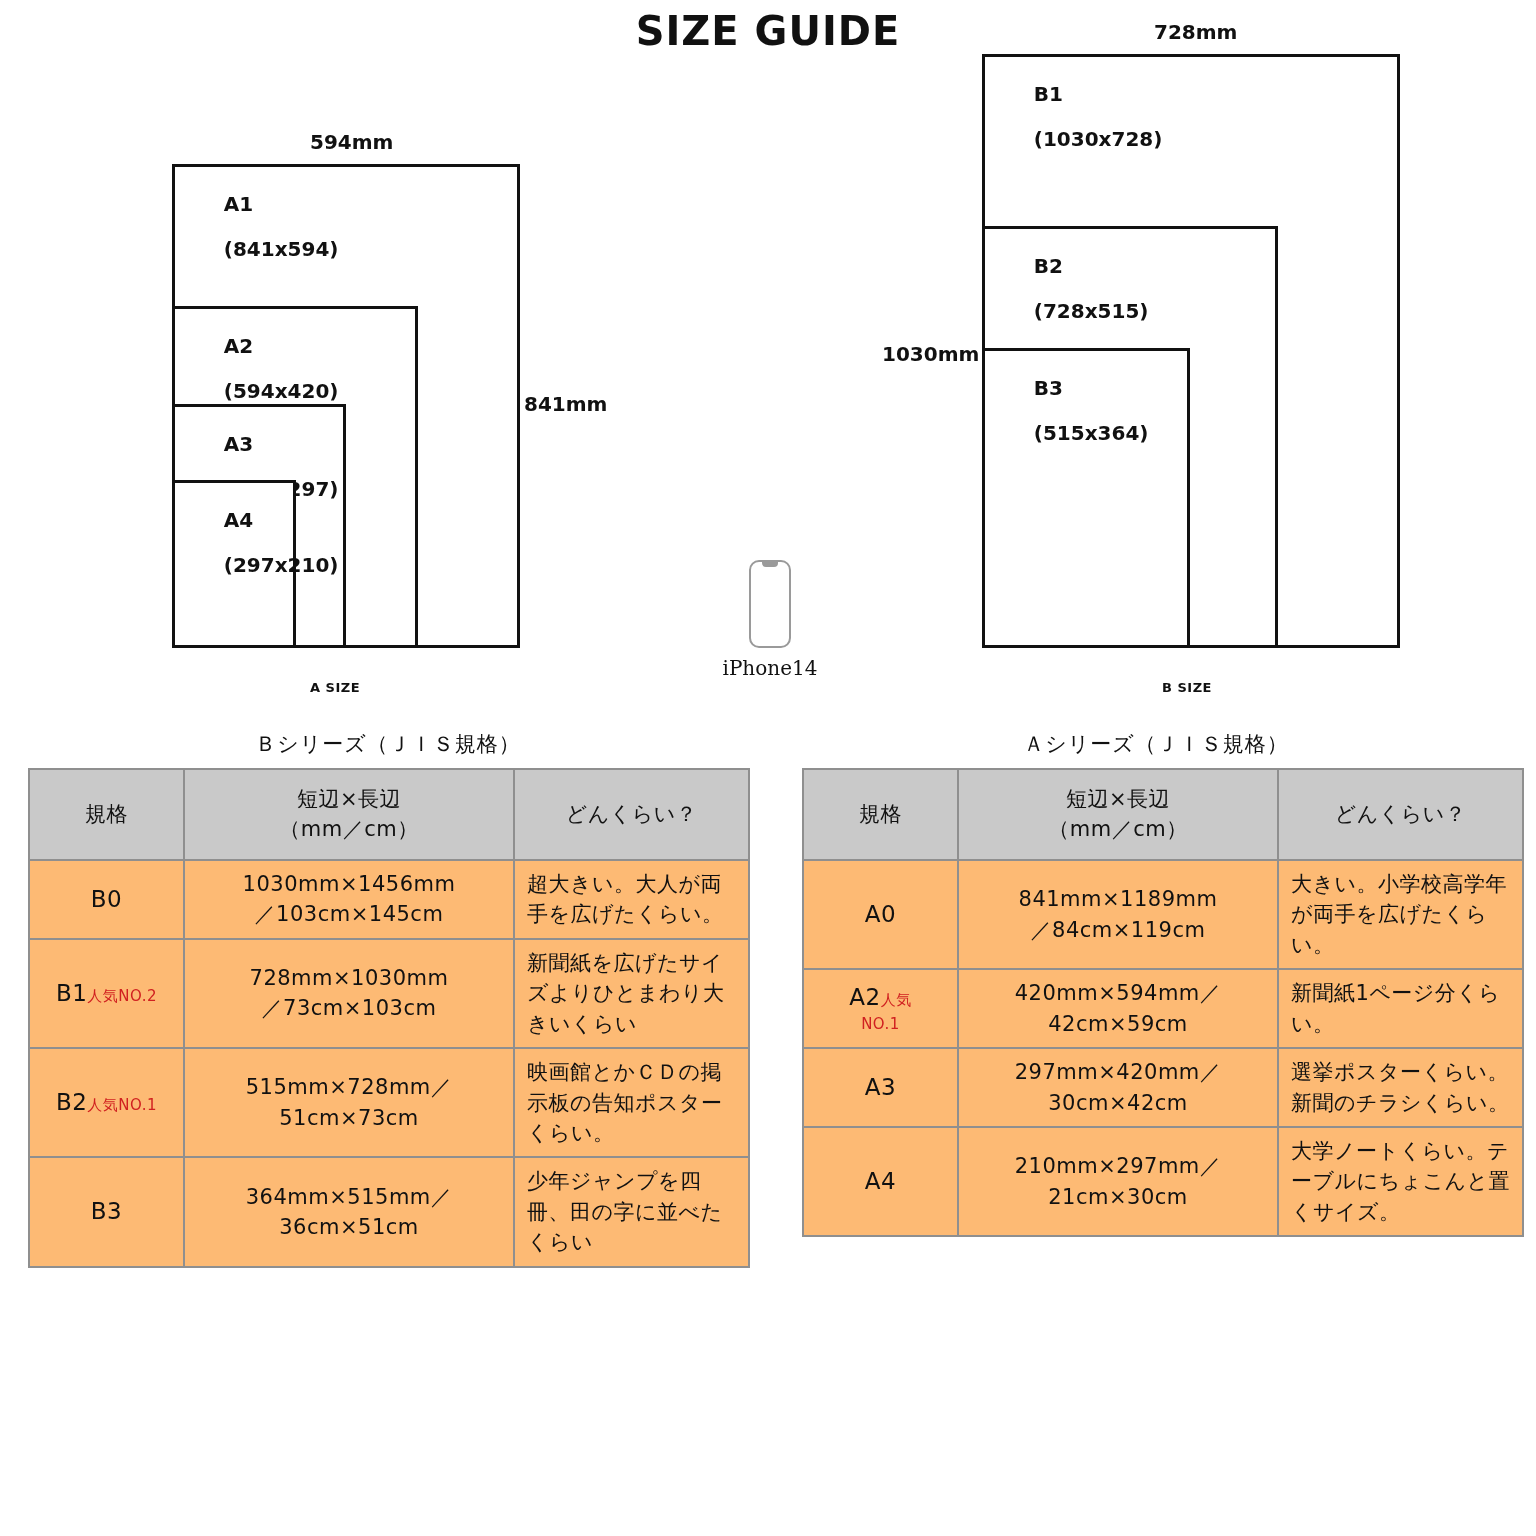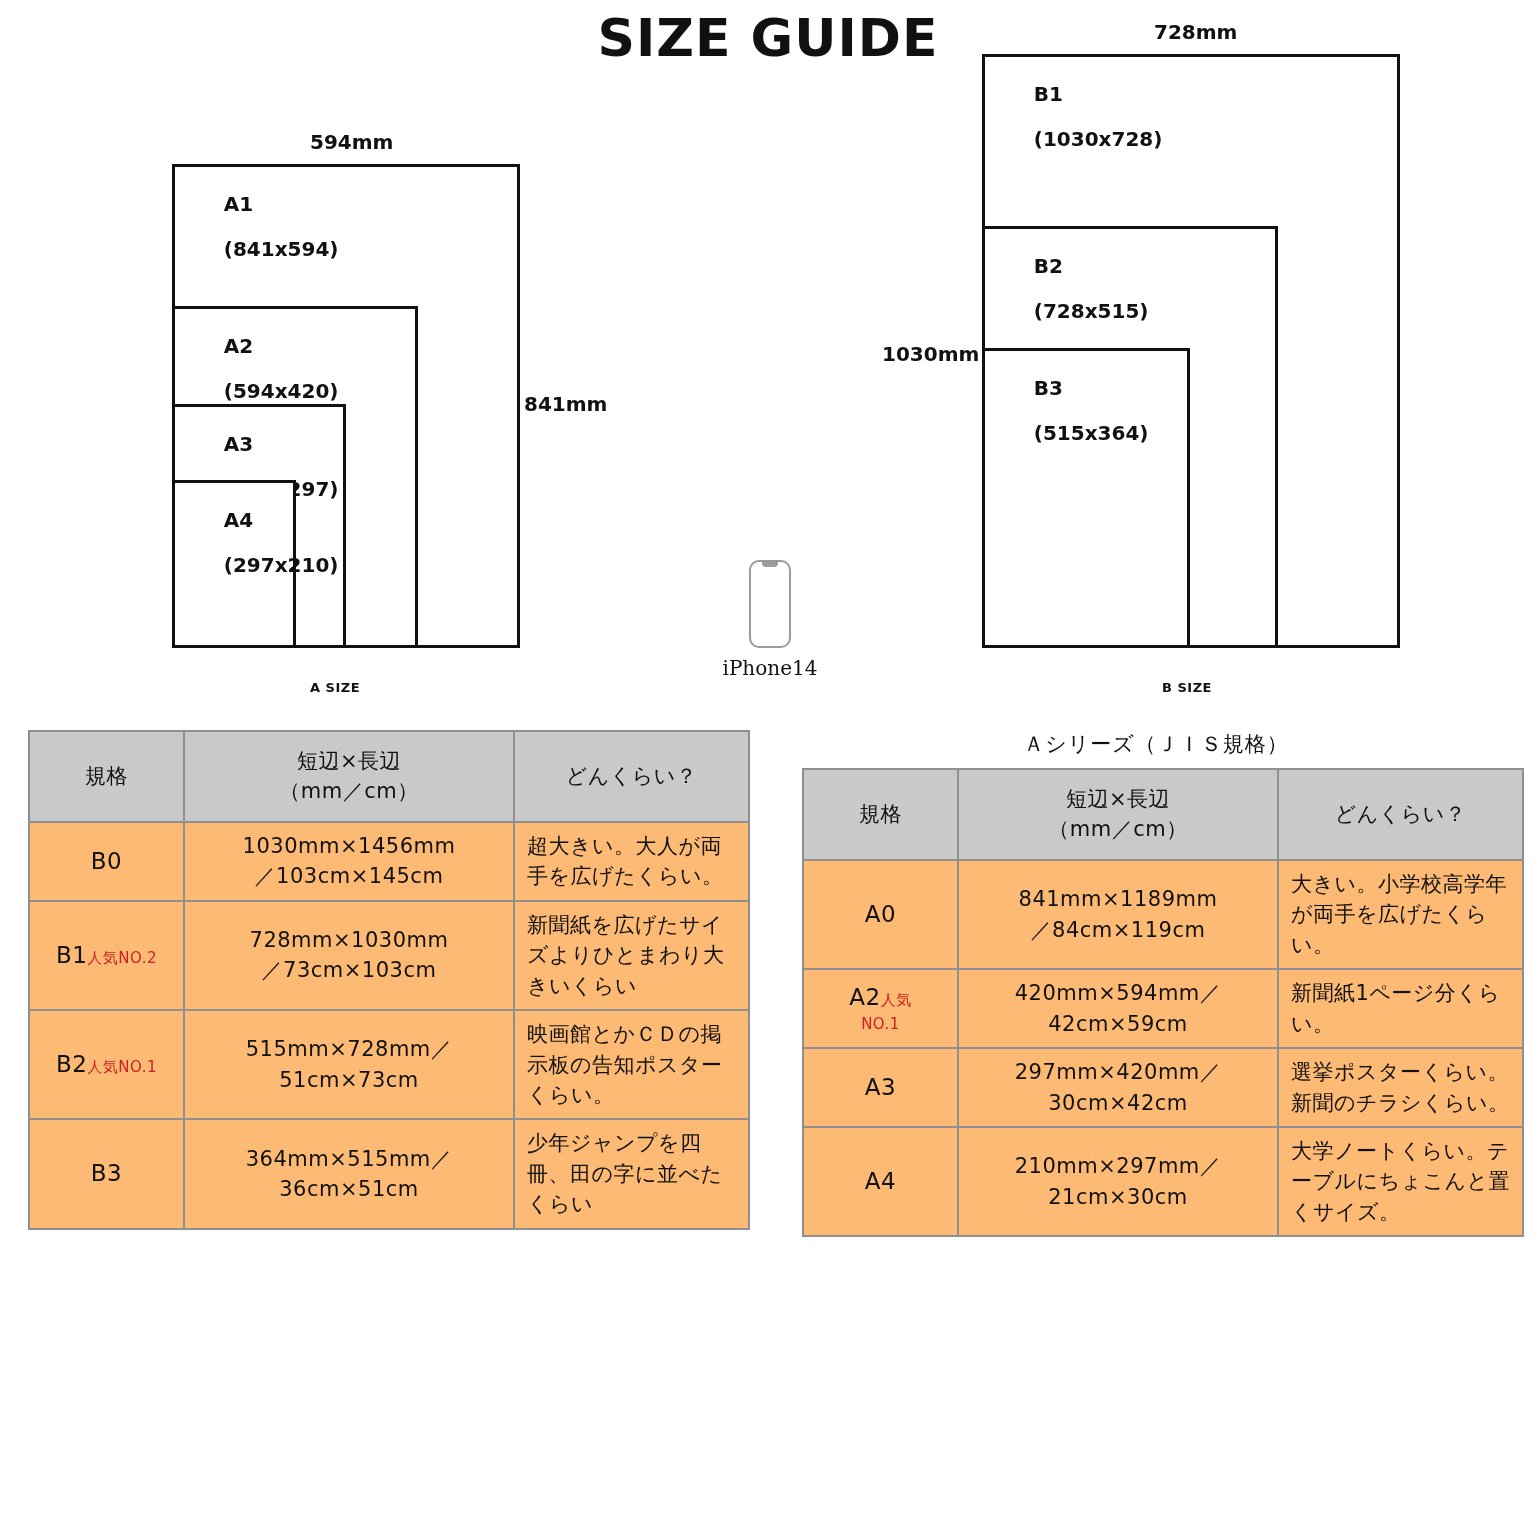--- a/index.html
+++ b/index.html
@@ -14,21 +14,21 @@
     overflow: hidden;
   }
 
   
   #page-title {
     position: absolute;
     left: 0; right: 0; top: 8px;
     text-align: center;
     font-family: "DejaVu Sans", sans-serif;
     font-weight: bold;
-    font-size: 52px;
+    font-size: 40px;
     letter-spacing: 1px;
   }
 
   
   .diagram { position: absolute; }
 
   .paper-box {
     position: absolute;
     border: 3px solid #111111;
     background: #ffffff;
@@ -196,20 +196,21 @@
     <div class="paper-label">
       <span>B3</span><br>
       <span>(515x364)</span>
     </div>
   </div>
 
   <div class="series-caption" style="left:342px; top:680px;">B SIZE</div>
 </div>
 
 <div class="table-block" style="left:28px; top:730px; width:720px;">
+  <div class="table-title">Ｂシリーズ（ＪＩＳ規格）</div>
   <table>
     <colgroup>
       <col style="width:155px">
       <col style="width:330px">
       <col style="width:235px">
     </colgroup>
     <thead>
       <tr>
         <th>
           <span>規格</span>

